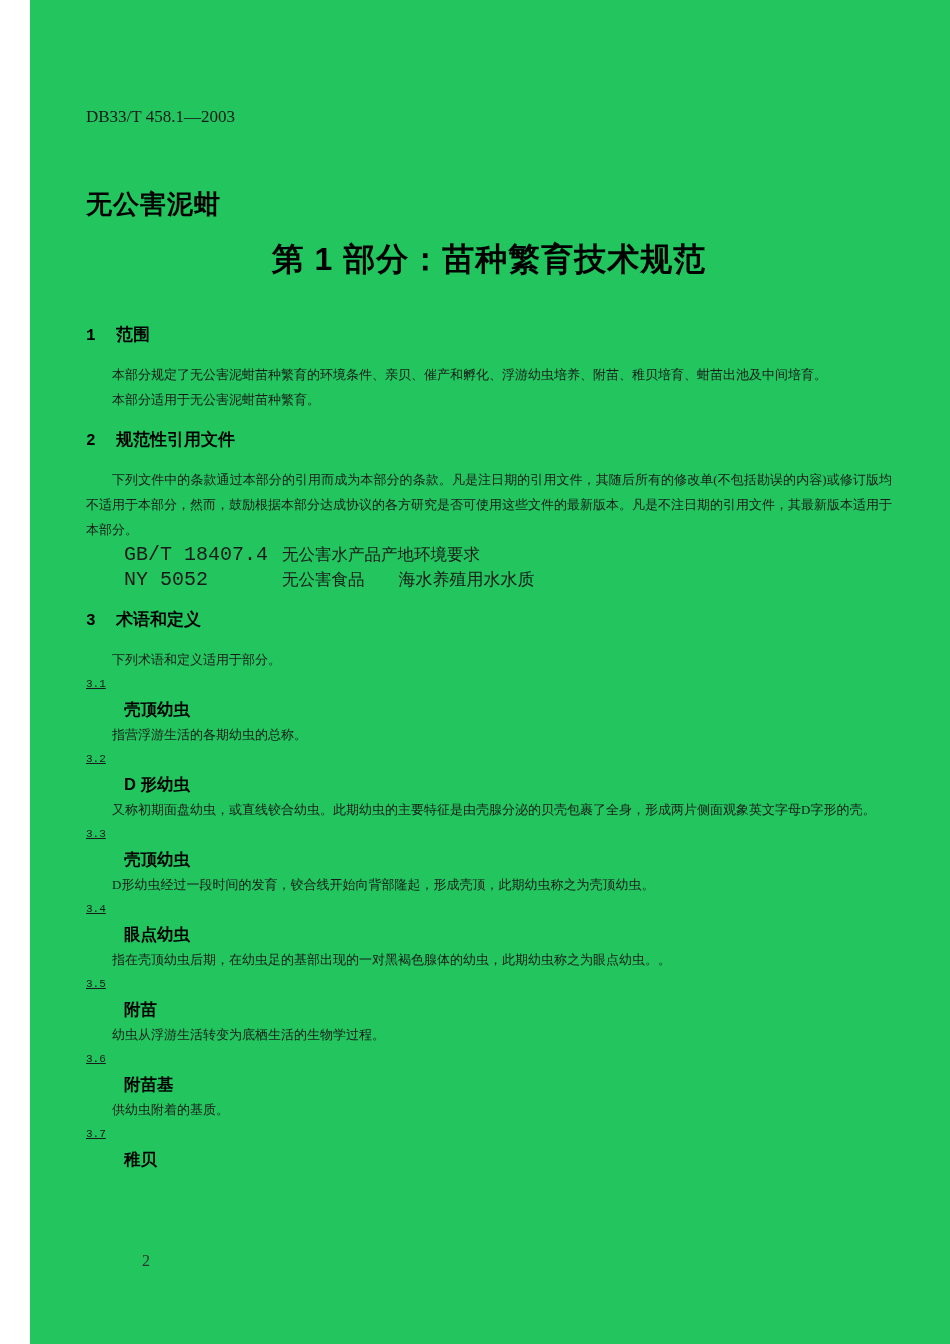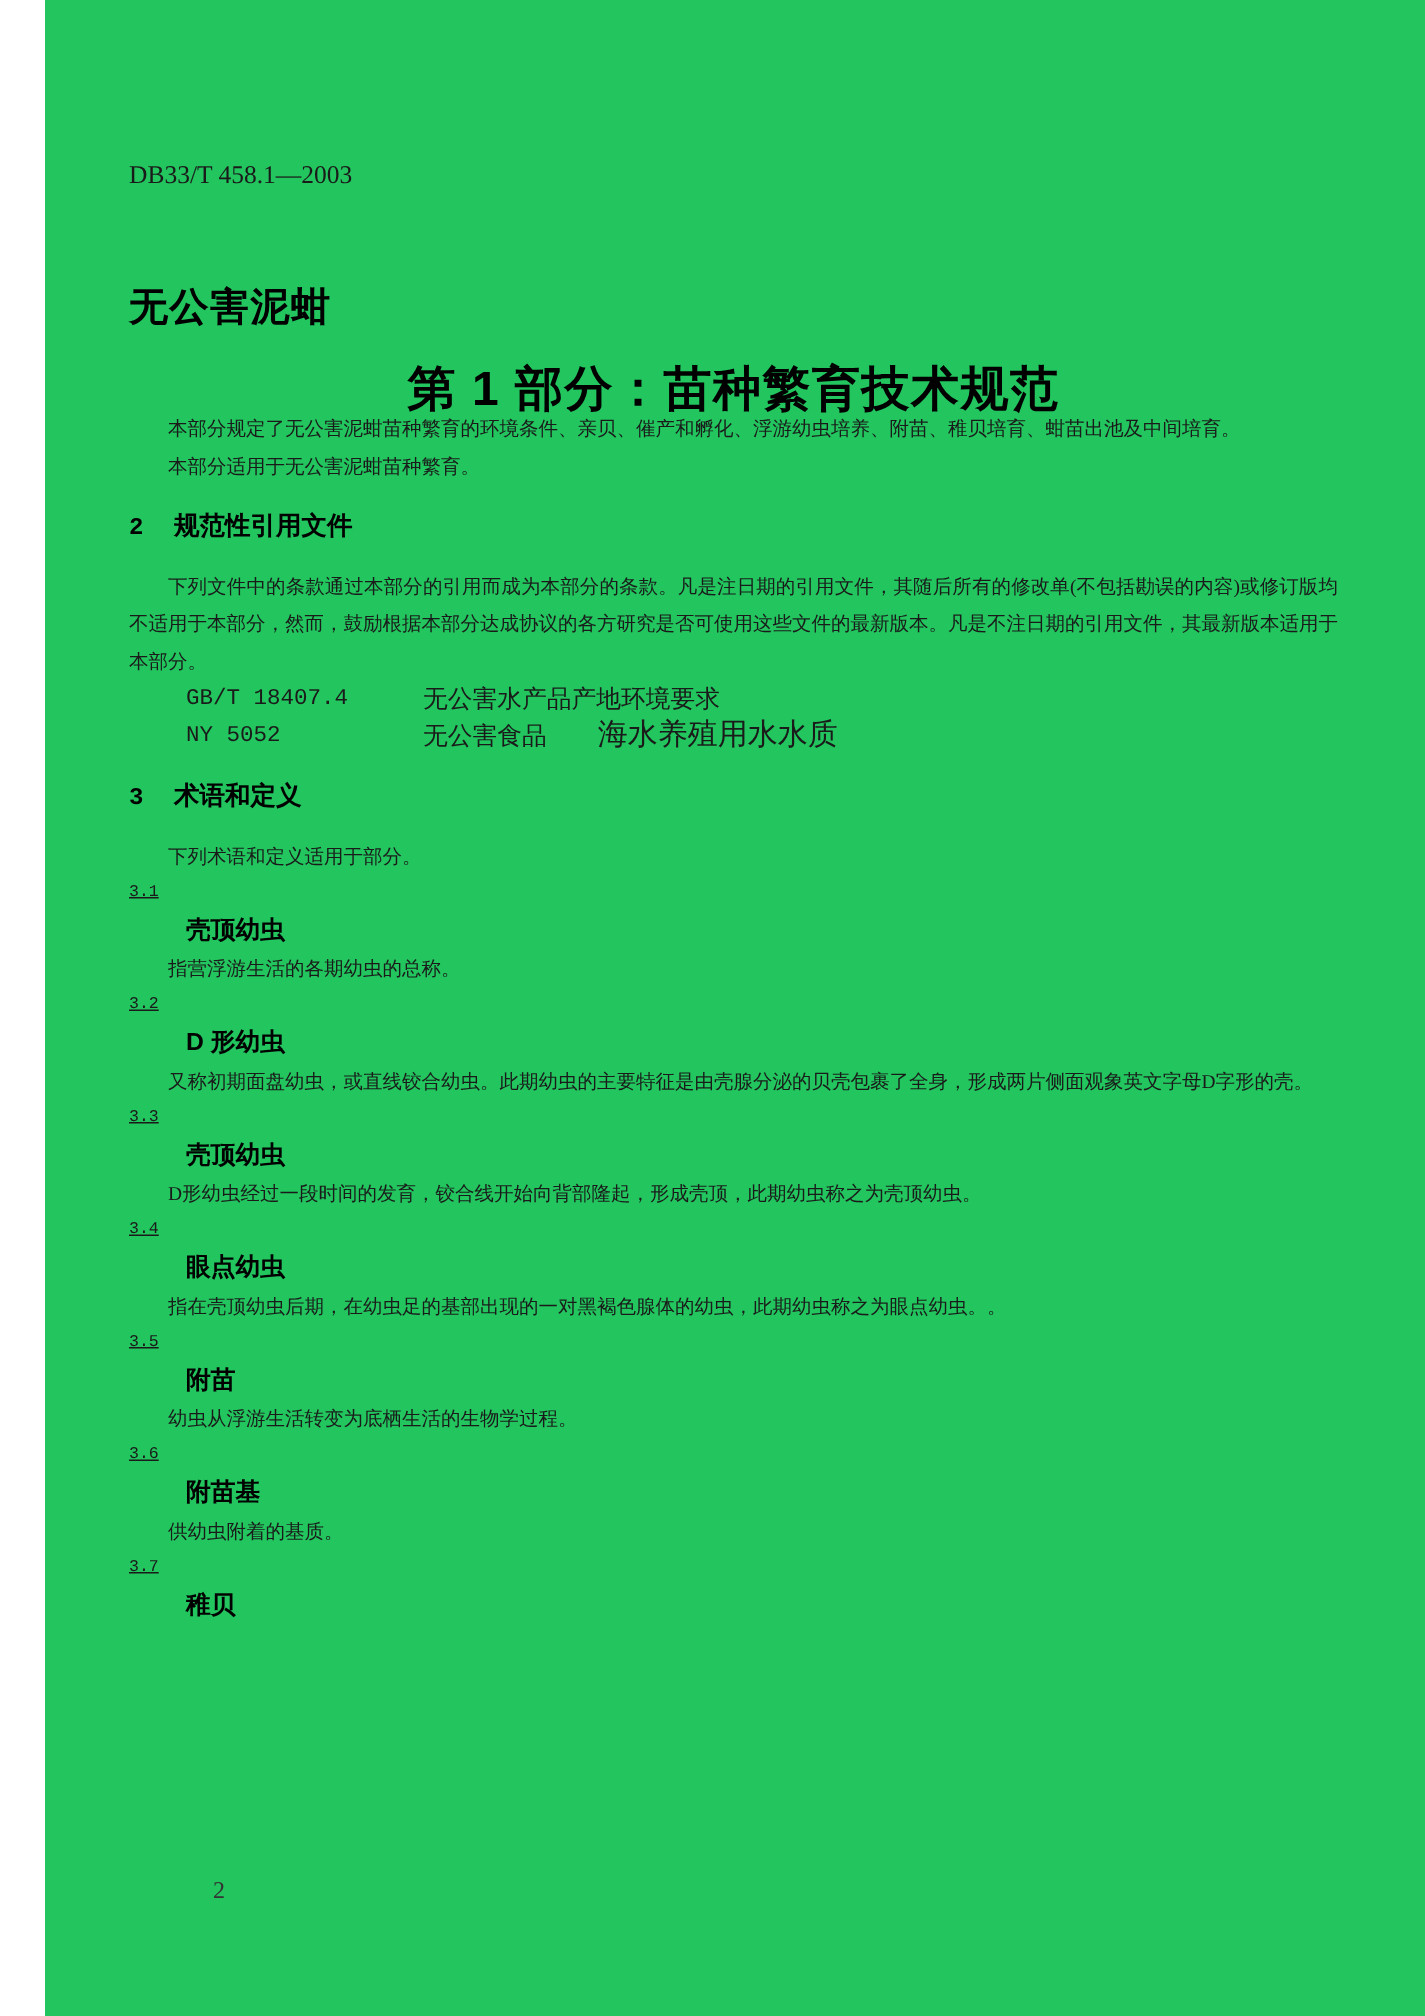--- a/index.html
+++ b/index.html
@@ -75,30 +75,30 @@
   .ref-row {
     display: flex;
     padding-left: 38px;
     font-size: 16px;
     line-height: 25px;
   }
   .ref-code {
     display: inline-block;
     width: 158px;
     font-family: "Liberation Mono", monospace;
-    font-size: 15px;
+    font-size: 20px;
     white-space: nowrap;
   }
   .ref-title {
     font-family: "Liberation Serif", serif;
     font-size: 16.5px;
   }
   .ref-title2 {
     font-family: "Liberation Serif", serif;
-    font-size: 20px;
+    font-size: 17px;
     margin-left: 34px;
   }
   .term-num {
     font-family: "Liberation Mono", monospace;
     font-size: 11px;
     line-height: 25px;
     color: #1a1a1a;
     text-decoration: underline;
   }
   .term-name {
@@ -127,20 +127,21 @@
 </head>
 <body>
 
 <div class="page">
 
   <div class="doc-number">DB33/T 458.1—2003</div>
 
   <div class="title">无公害泥蚶</div>
   <div class="subtitle">第 1 部分：苗种繁育技术规范</div>
 
+  <div class="sec-heading first"><span class="sec-num">1</span><span>范围</span></div>
   <p class="para">本部分规定了无公害泥蚶苗种繁育的环境条件、亲贝、催产和孵化、浮游幼虫培养、附苗、稚贝培育、蚶苗出池及中间培育。</p>
   <p class="para">本部分适用于无公害泥蚶苗种繁育。</p>
 
   <div class="sec-heading"><span class="sec-num">2</span><span>规范性引用文件</span></div>
   <p class="para">下列文件中的条款通过本部分的引用而成为本部分的条款。凡是注日期的引用文件，其随后所有的修改单(不包括勘误的内容)或修订版均不适用于本部分，然而，鼓励根据本部分达成协议的各方研究是否可使用这些文件的最新版本。凡是不注日期的引用文件，其最新版本适用于本部分。</p>
   <div class="ref-row">
     <span class="ref-code">GB/T 18407.4</span>
     <span class="ref-title">无公害水产品产地环境要求</span>
   </div>
   <div class="ref-row">

